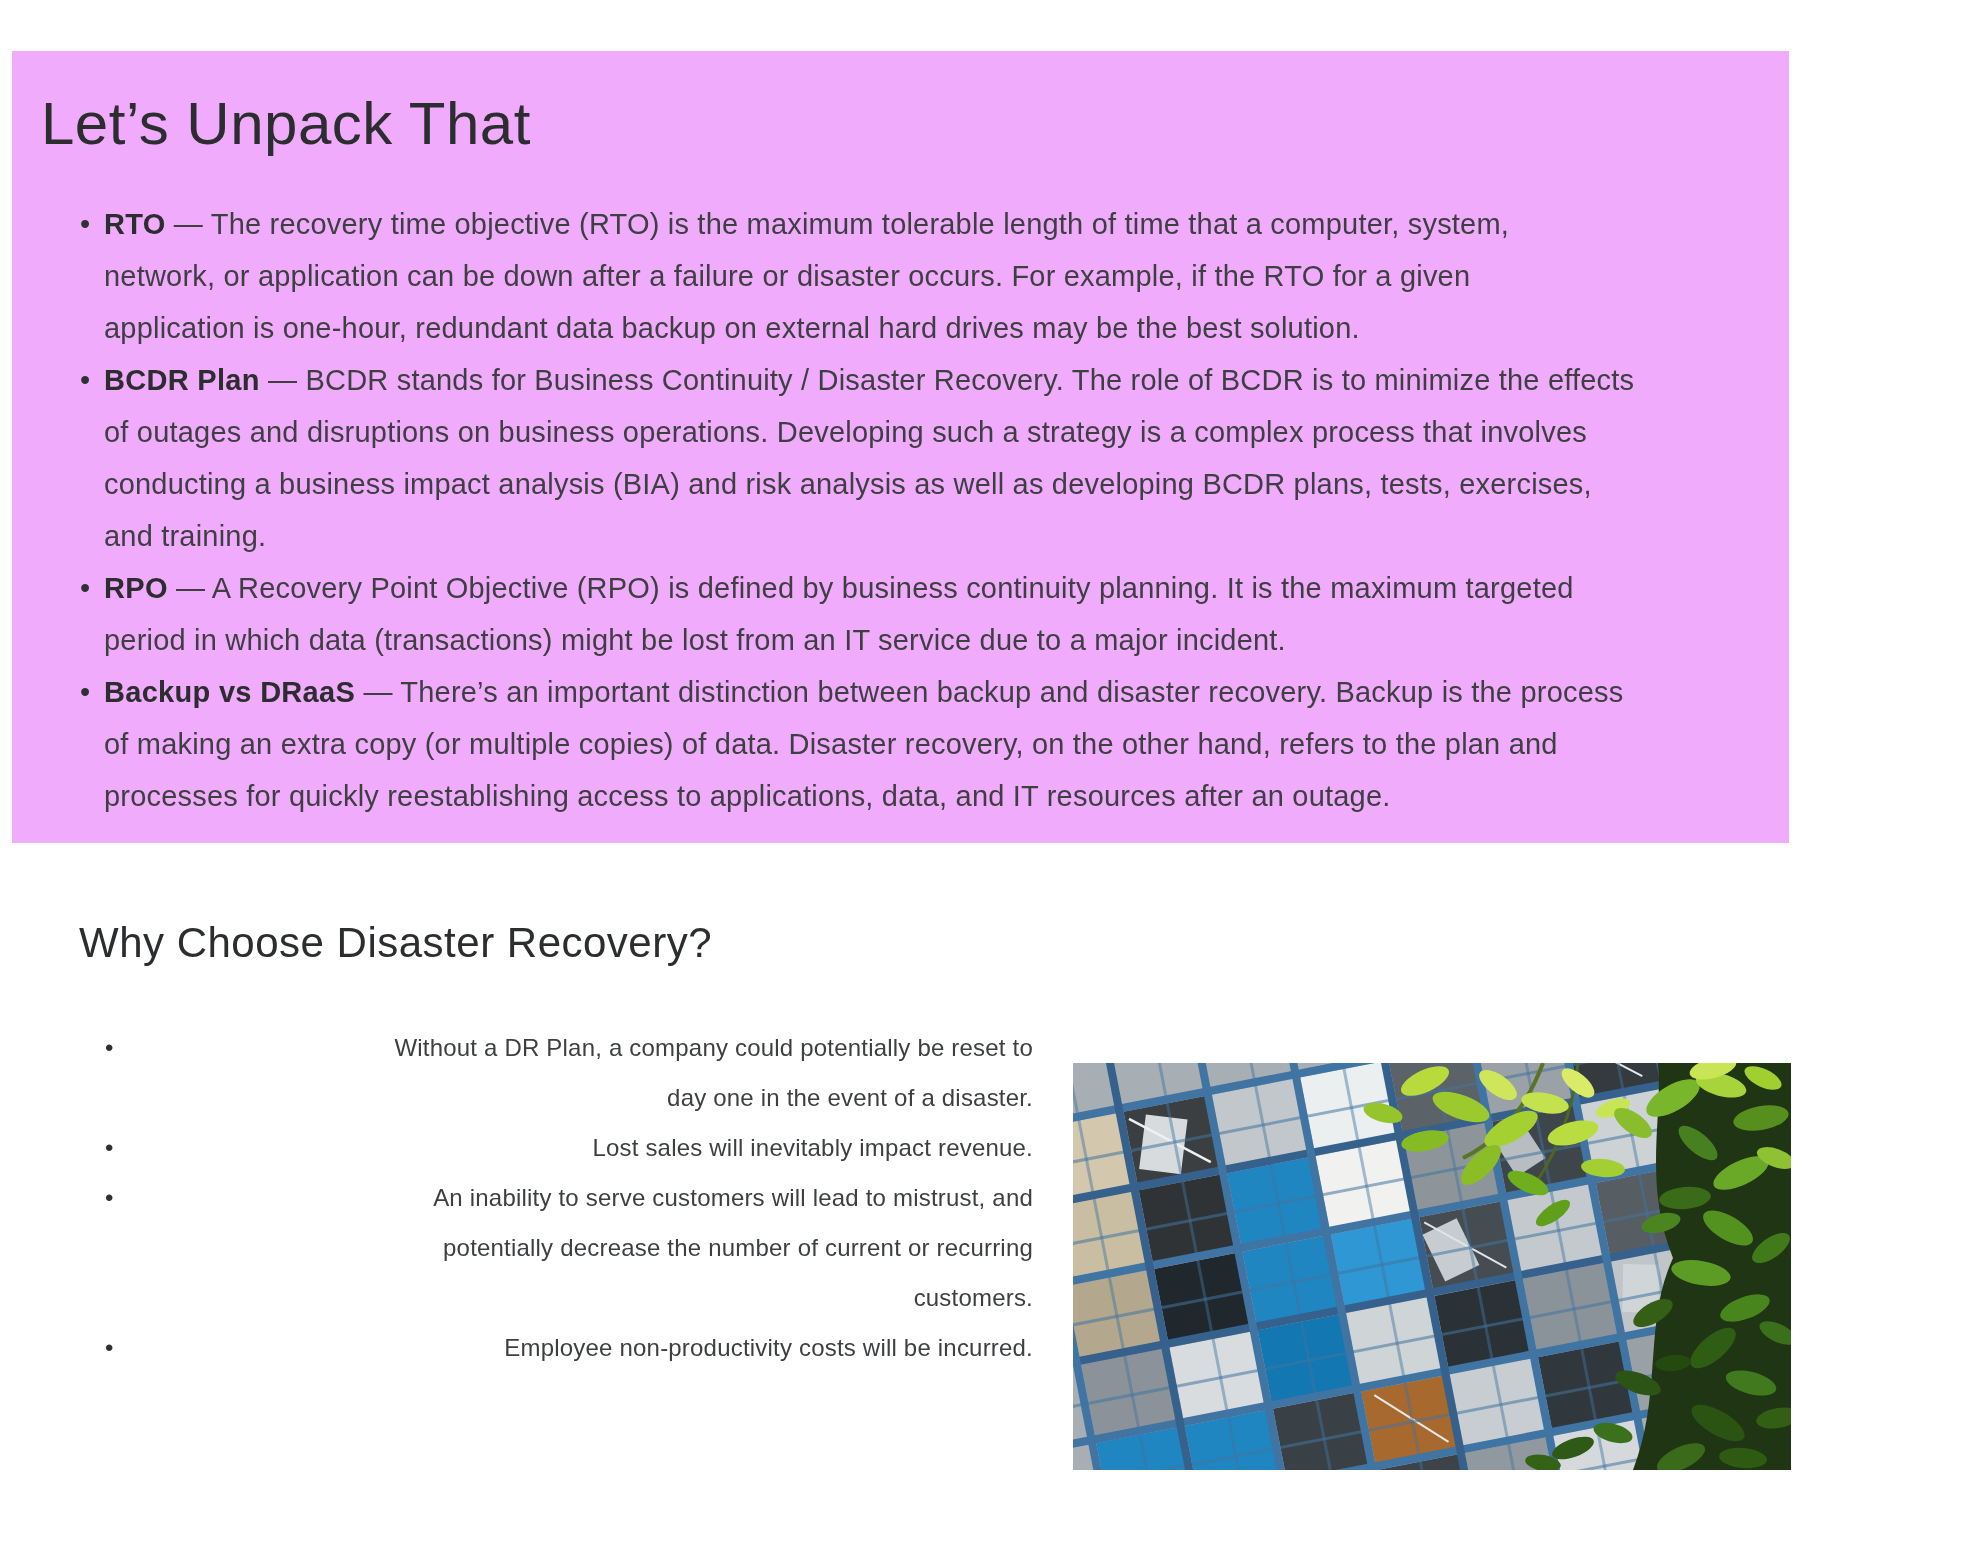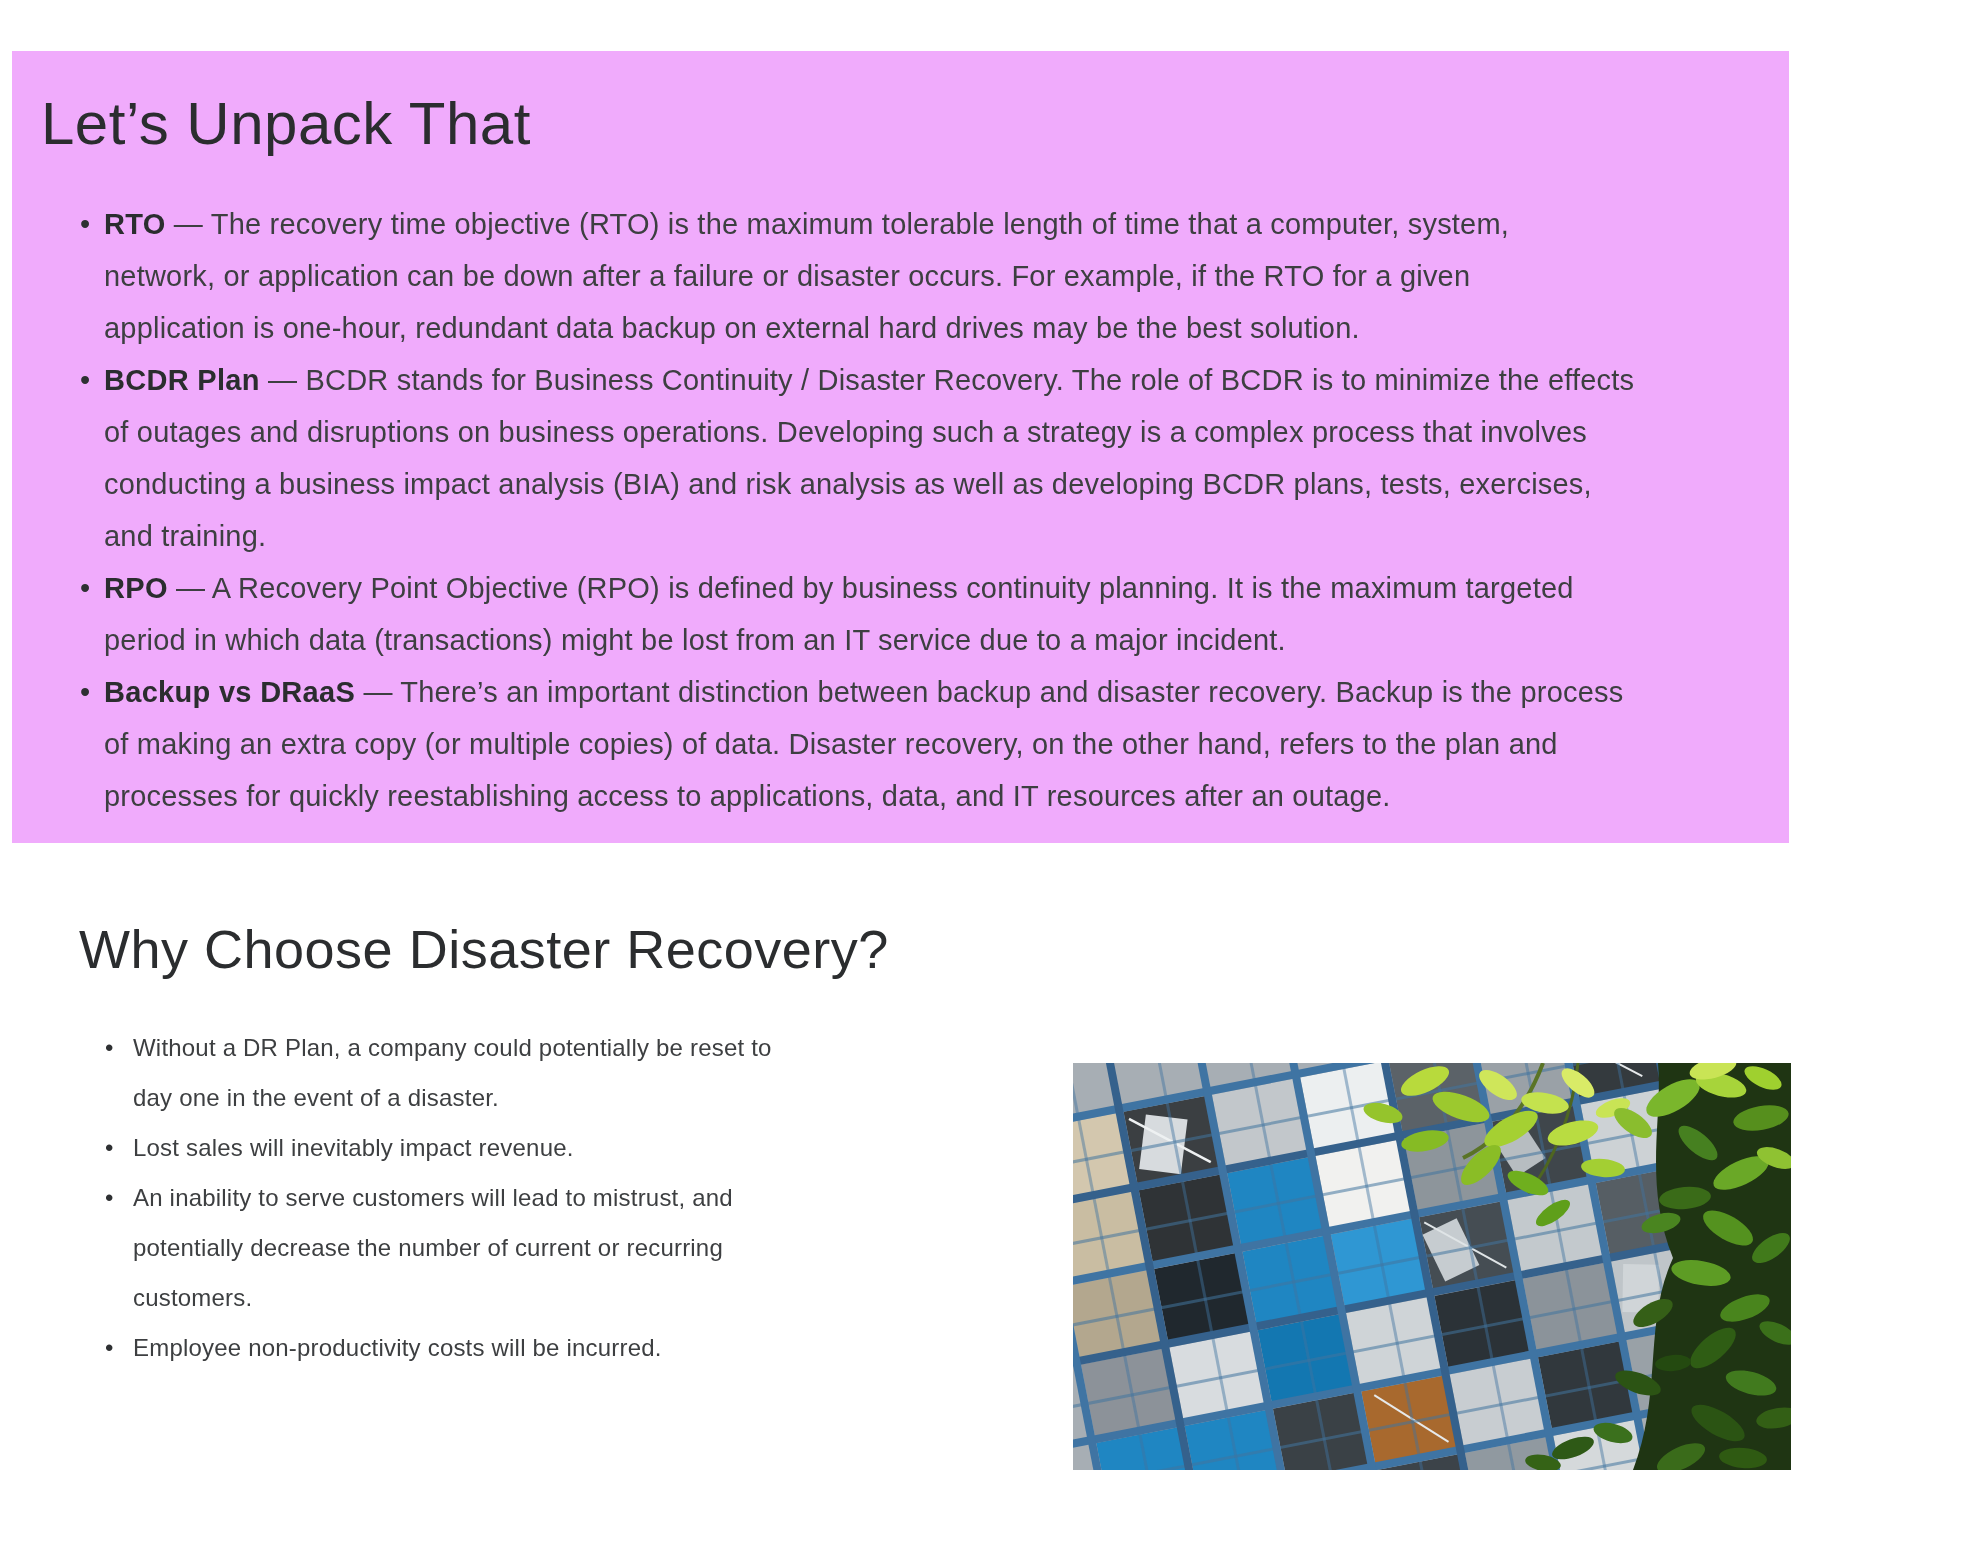--- a/index.html
+++ b/index.html
@@ -49,38 +49,38 @@
     color:#2e3032;
     font-size:29px;
   }
   .term{font-weight:700;color:#2b2d2f;letter-spacing:0.3px;}
   .lines{white-space:pre-line;}
   
   .why-heading{
     position:absolute;
     left:79px; top:920px;
     margin:0;
-    font-size:54px;
+    font-size:42px;
     font-weight:500;
     letter-spacing:0.5px;
     color:#2b2d2f;
     line-height:1.1;
   }
   .why-list{
     position:absolute;
     left:133px; top:1023px;
     margin:0; padding:0;
     list-style:none;
     width:900px;
     font-size:24px;
     line-height:50px;
     letter-spacing:0.2px;
     color:#3d3f41;
   }
-  .why-list li{position:relative;margin:0;padding:0;}
+  .why-list li{position:relative;margin:0;padding:0;text-align:right;}
   .why-list li::before{
     content:"•";
     position:absolute;
     left:-28px; top:0;
     color:#2e3032;
     font-size:24px;
   }
   
   .photo{
     position:absolute;

